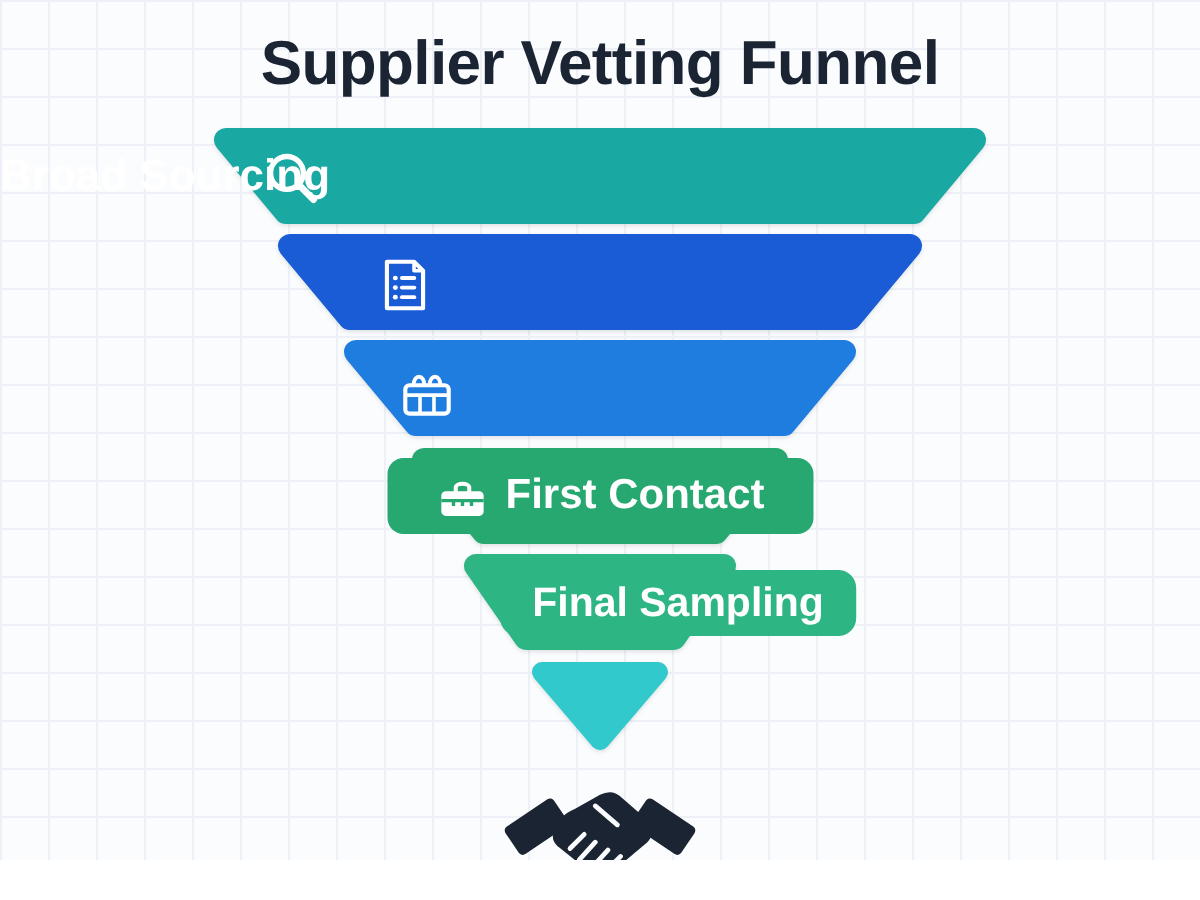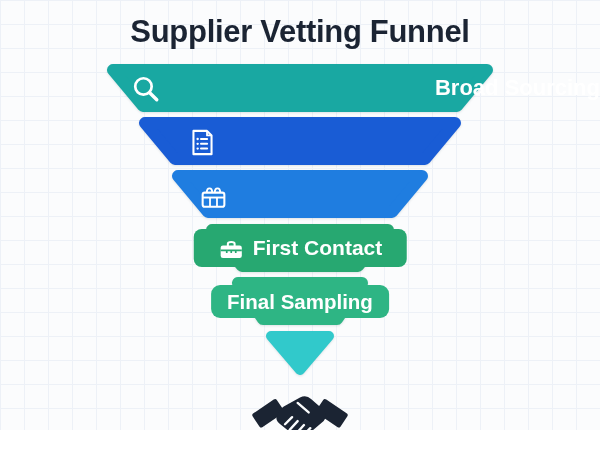--- a/index.html
+++ b/index.html
@@ -13,21 +13,21 @@
     font-family:"Liberation Sans", sans-serif;
   }
   .title{
     position:absolute;top:14px;left:0;width:600px;
     text-align:center;font-size:31px;font-weight:800;
     letter-spacing:-0.3px;color:#1b2433;
   }
   #funnel-shapes{position:absolute;top:0;left:0;filter:drop-shadow(0 1px 1px rgba(20,40,60,.12));}
   .stage-label{
     position:absolute;left:0;width:600px;height:48px;line-height:48px;
-    text-align:right;color:#ffffff;font-weight:700;font-size:22px;
+    text-align:left;color:#ffffff;font-weight:700;font-size:22px;
   }
   .stage-icon{position:absolute;}
   .chip{
     position:absolute;left:50%;transform:translateX(-50%);
     display:flex;align-items:center;justify-content:center;
     color:#ffffff;font-weight:700;white-space:nowrap;
   }
   #chip-first-contact{top:229px;height:38px;border-radius:8px;padding:0 24px;gap:8px;font-size:21px;}
   #chip-final-sampling{top:285px;height:33px;border-radius:9px;padding:0 16px;font-size:20.5px;}
   #handshake{position:absolute;left:252px;top:384px;}
@@ -79,21 +79,21 @@
       <path d="M9 10 V7.8 C9 5.6 15 5.6 15 7.8 V10" fill="none" stroke="#ffffff" stroke-width="1.8"></path>
       <rect x="2.6" y="9.4" width="18.8" height="11" rx="2" fill="#ffffff"></rect>
       <line x1="2.6" y1="13.6" x2="21.4" y2="13.6" stroke="#27a871" stroke-width="1.5"></line>
       <line x1="8" y1="13.6" x2="8" y2="16" stroke="#27a871" stroke-width="1.5"></line>
       <line x1="12" y1="13.6" x2="12" y2="16" stroke="#27a871" stroke-width="1.5"></line>
       <line x1="16" y1="13.6" x2="16" y2="16" stroke="#27a871" stroke-width="1.5"></line>
     </svg>
     <span>First Contact</span>
   </div>
 
-  <div class="chip" id="chip-final-sampling" style="background: rgb(46, 181, 132);">
+  <div class="chip" id="chip-final-sampling" style="background: rgb(46, 181, 132); margin-left: 39px;">
     <span>Final Sampling</span>
   </div>
 
   <svg id="handshake" width="96" height="60" viewBox="0 0 120 76">
     <g fill="#1b2433">
       <rect x="1" y="27" width="37" height="21" rx="3" transform="rotate(-34 19 37)"></rect>
       <rect x="82" y="27" width="37" height="21" rx="3" transform="rotate(34 101 37)"></rect>
       <path d="M31 40 Q34 30 44 26 L60 17 Q68 13 74 19 L90 33 Q96 40 90 47 L71 63 Q60 72 50 63 L35 51 Q28 46 31 40 Z"></path>
     </g>
     <g stroke="#fbfcfd" stroke-width="3" stroke-linecap="round" fill="none">

